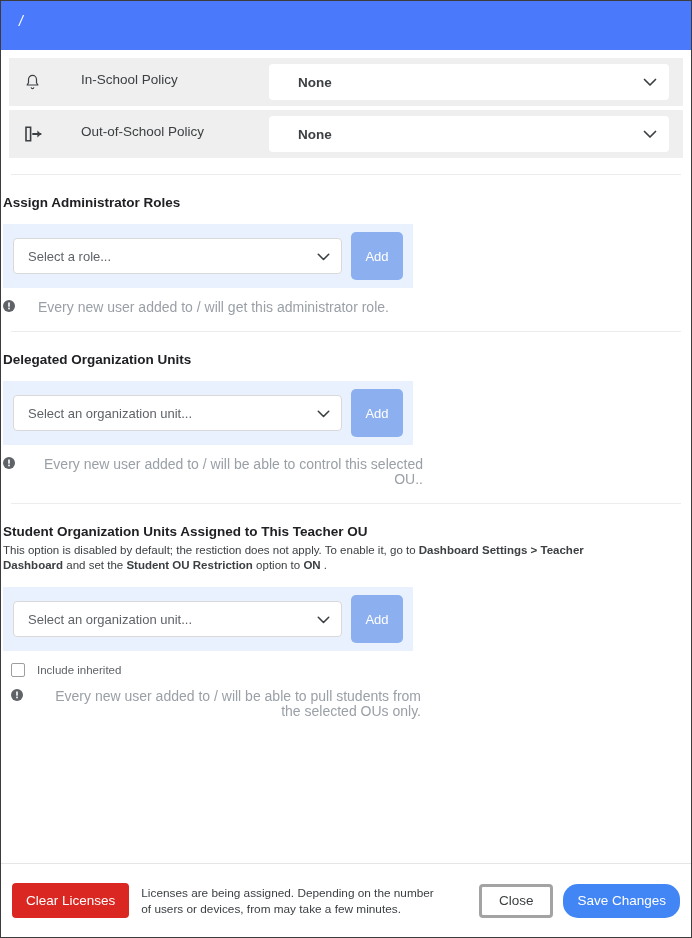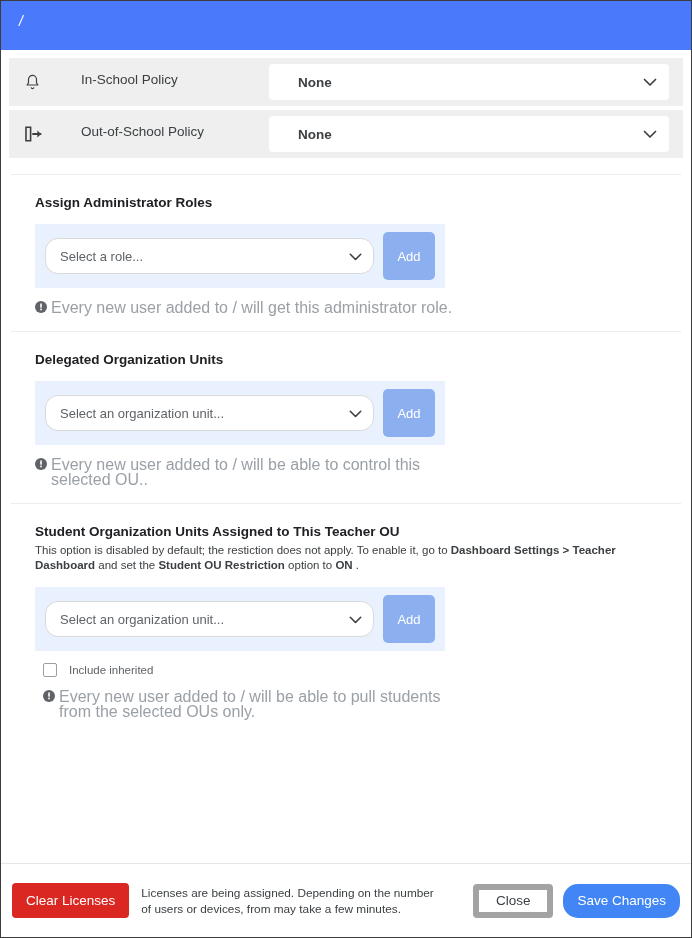--- a/index.html
+++ b/index.html
@@ -95,21 +95,21 @@
   }
 
   
   .divider {
     height: 1px;
     background: #ececec;
     margin: 16px 10px 0 10px;
   }
 
   
-  .section { padding: 0 16px; margin-left: 18px; }
+  .section { padding: 0 2px; }
   .section-title {
     font-size: 13.5px;
     font-weight: bold;
     color: #202124;
     margin: 0;
     padding-top: 20px;
   }
   .section-desc {
     font-size: 11.5px;
     color: #3c4043;
@@ -126,21 +126,21 @@
     margin-top: 14px;
     display: flex;
     align-items: center;
     gap: 9px;
   }
   .dropdown {
     flex: 1 1 auto;
     height: 36px;
     background: #ffffff;
     border: 1px solid #d9d9d9;
-    border-radius: 13px;
+    border-radius: 4px;
     display: flex;
     align-items: center;
     padding: 0 11px 0 14px;
     font-size: 13px;
     color: #5f6368;
   }
   .dropdown .chev { margin-left: auto; color: #3c4043; }
   .add-btn {
     width: 52px; height: 48px;
     background: #8cafef;
@@ -151,26 +151,27 @@
     font-family: inherit;
     cursor: default;
     display: flex;
     align-items: center;
     justify-content: center;
   }
 
   .note {
     display: flex;
     align-items: flex-start;
-    gap: 4px;
+    gap: 23px;
     margin-top: 12px;
-    font-size: 16px;
+    font-size: 14px;
     color: #9aa0a6;
     line-height: 15px;
     max-width: 420px;
+    text-align: right;
   }
   .note.indented { padding-left: 8px; max-width: 418px; }
   .note-text { padding-top: 0px; }
 
   .checkbox-row {
     display: flex;
     align-items: center;
     gap: 12px;
     margin-top: 12px;
     padding-left: 8px;
@@ -217,21 +218,21 @@
     font-size: 11.8px;
     color: #3c4043;
     line-height: 16px;
     margin-left: 12px;
     width: 300px;
   }
   .footer-spacer { flex: 1 1 auto; }
   .btn-close {
     background: #ffffff;
     color: #3c4043;
-    border: 6px solid #a3a3a3;
+    border: 3px solid #a3a3a3;
     height: 34px;
     padding: 0 17px;
     margin-right: 10px;
   }
   .btn-save {
     background: #4285f4;
     color: #ffffff;
     height: 34px;
     padding: 0 14px;
     border-radius: 15px;

